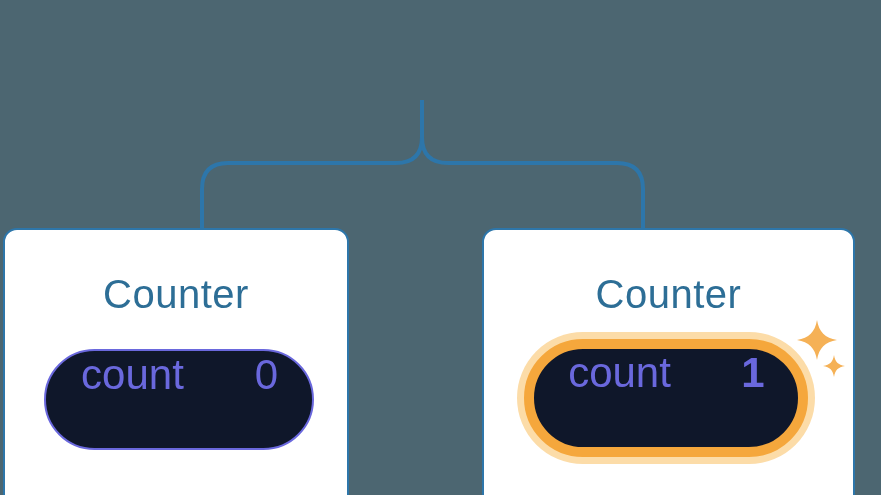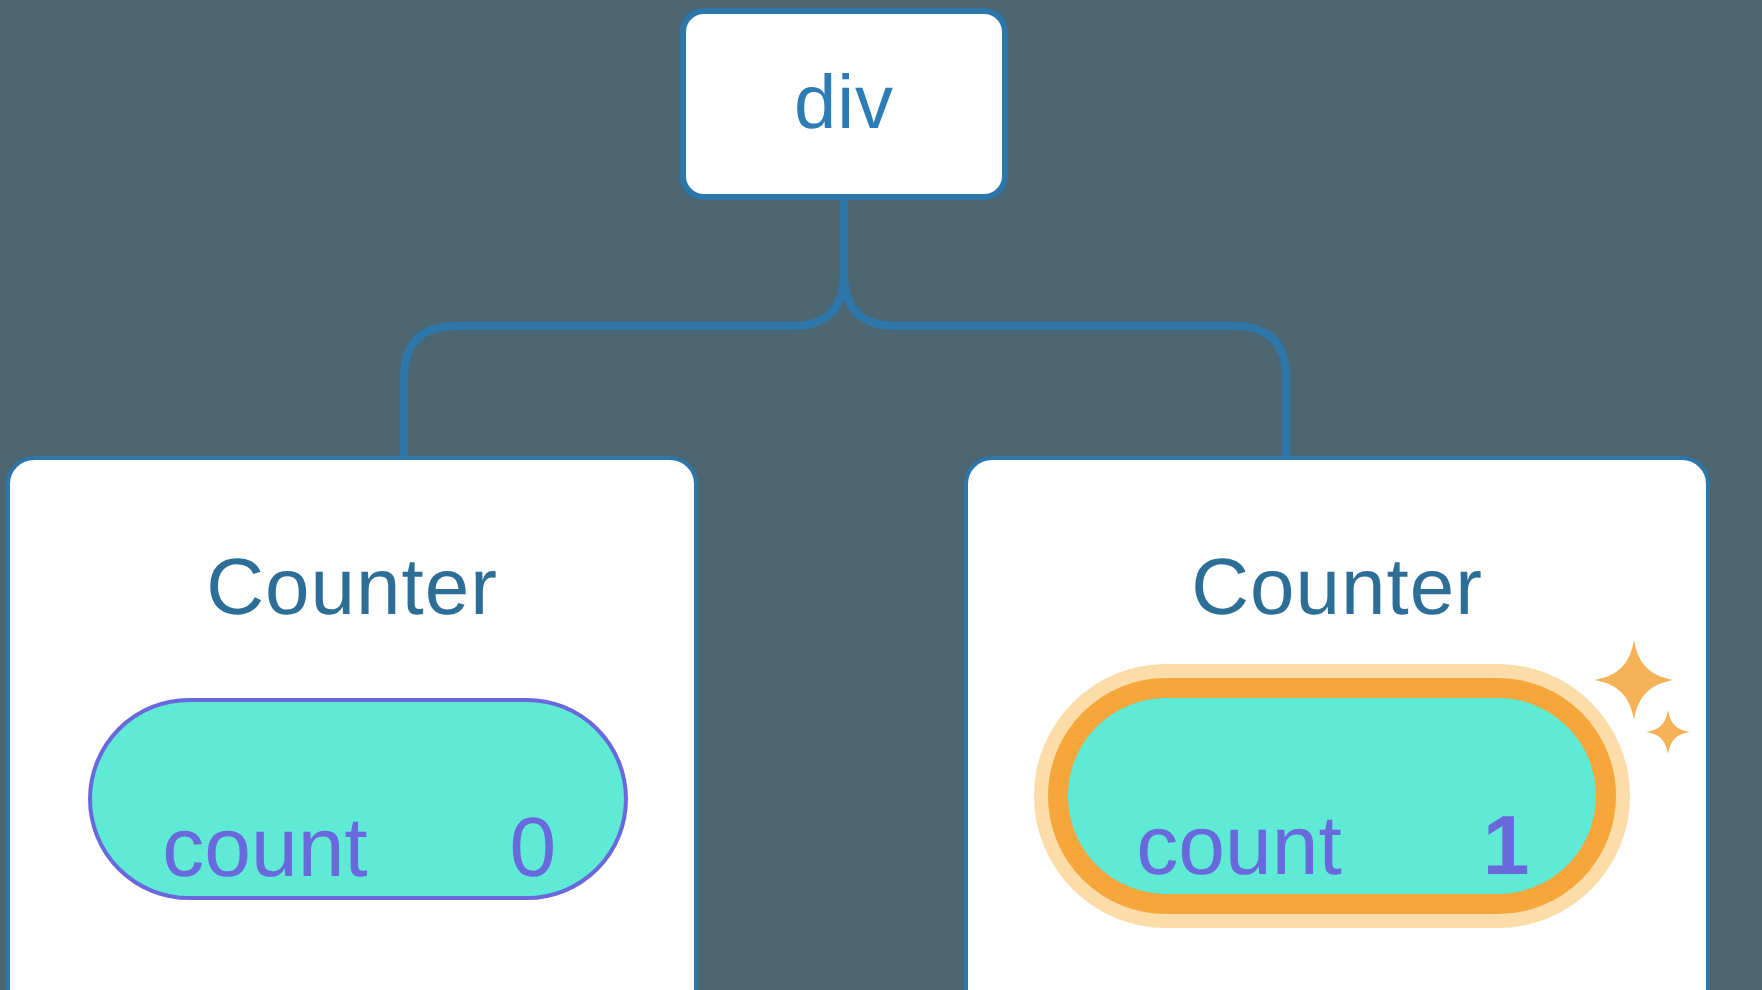--- a/index.html
+++ b/index.html
@@ -63,23 +63,23 @@
     text-align: center;
     color: #2d6e96;
     font-size: 40px;
     font-weight: 500;
     letter-spacing: 0.5px;
   }
   
   .pill {
     position: absolute;
     display: flex;
-    align-items: flex-end;
+    align-items: flex-start;
     box-sizing: border-box;
-    background: #5eead4;
+    background: #0f172a;
   }
   .pill.plain {
     left: 39px;
     top: 119px;
     width: 270px;
     height: 101px;
     border: 2px solid #6a68dd;
     border-radius: 51px;
   }
   .pill.plain .divider { background: #6a68dd; width: 2px; }
@@ -118,23 +118,20 @@
     left: 788px;
     top: 312px;
     pointer-events: none;
   }
 </style>
 </head>
 <body>
 
 <div class="canvas">
 
-  <div class="root-node">
-    <span class="label">div</span>
-  </div>
 
   <svg class="connector" width="881" height="495" viewBox="0 0 881 495">
     <path d="M 422 100 L 422 137 Q 422 163 396 163 L 228 163 Q 202 163 202 189 L 202 228" fill="none" stroke="#2d76aa" stroke-width="4"></path>
     <path d="M 422 100 L 422 137 Q 422 163 448 163 L 617 163 Q 643 163 643 189 L 643 228" fill="none" stroke="#2d76aa" stroke-width="4"></path>
   </svg>
 
   <div class="card left">
     <div class="card-title">Counter</div>
     <div class="pill plain">
       <div class="cell key">

